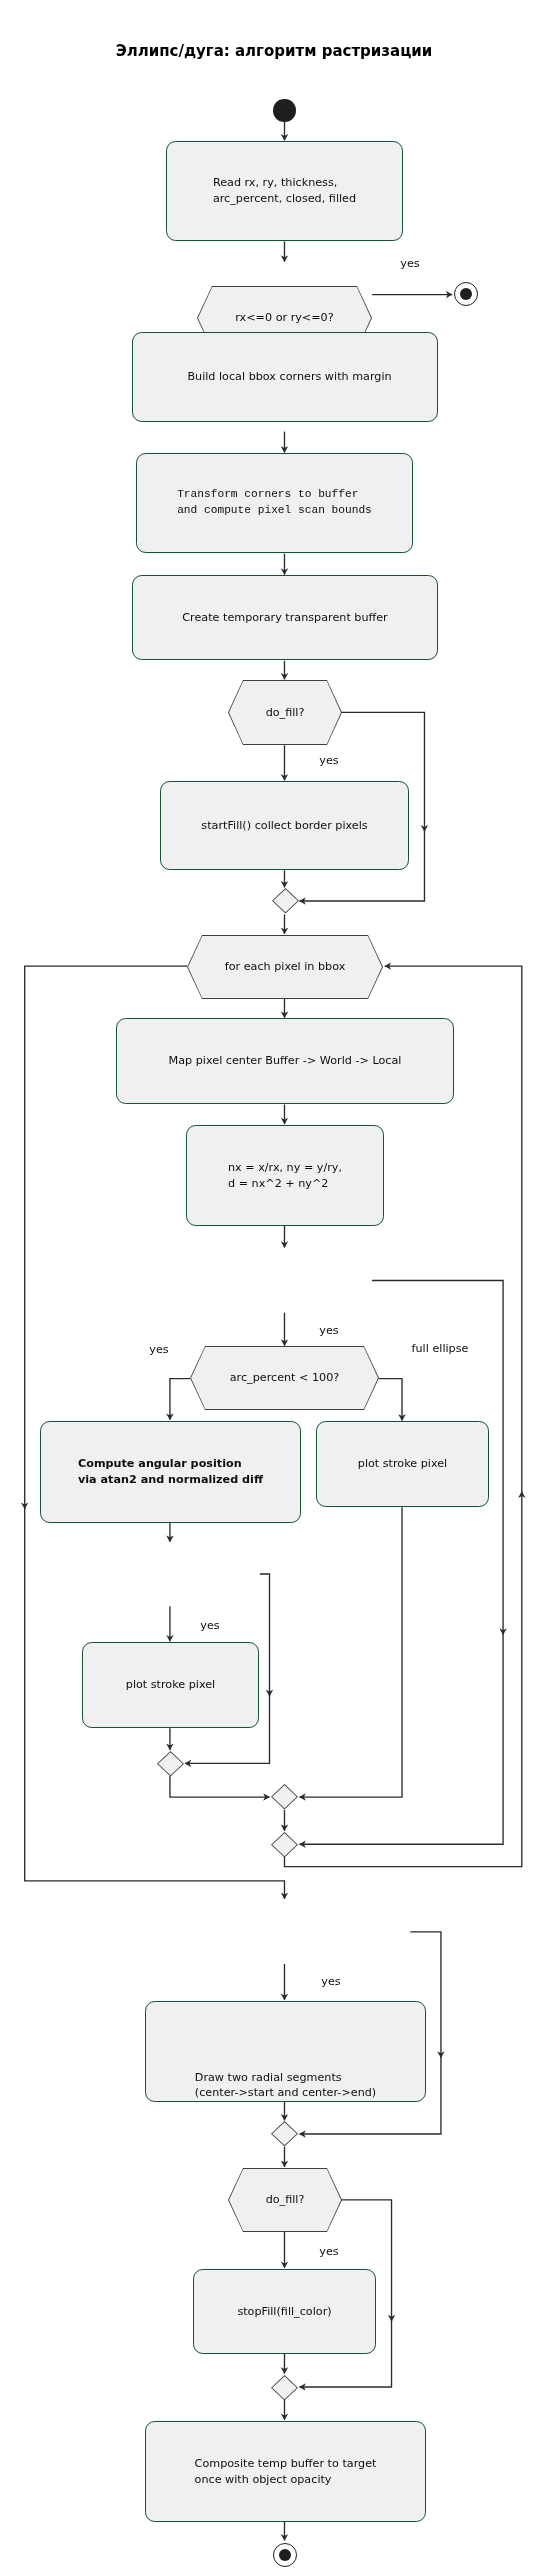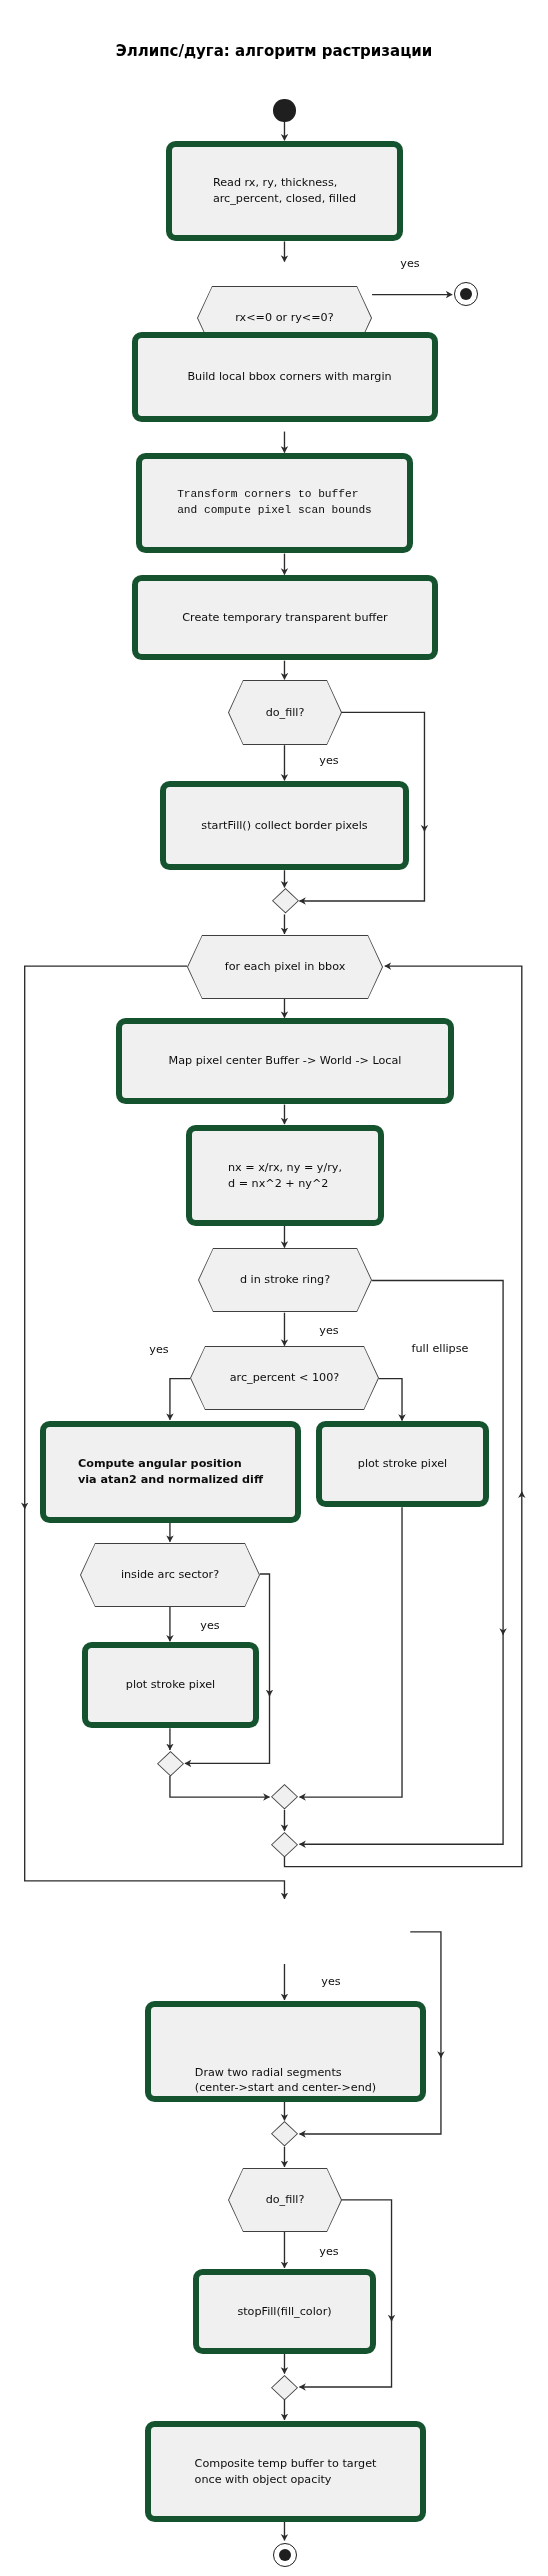--- a/index.html
+++ b/index.html
@@ -12,21 +12,21 @@
   .title{
     position:absolute;left:0;top:42px;width:548px;text-align:center;
     font-size:15px;font-weight:bold;color:#000;
   }
   .node{position:absolute;display:flex;align-items:center;justify-content:center;}
   .lbl{
     position:relative;z-index:3;font-size:11.2px;line-height:15.7px;
     white-space:pre-line;text-align:left;color:#0d0d0d;
   }
   .box{
-    background:#f0f0f0;border:6px solid #14532d;border-radius:9.7px;box-sizing:border-box;
+    background:#f0f0f0;border:1px solid #14532d;border-radius:9.7px;box-sizing:border-box;
   }
   .hex{background:#3f3f3f;clip-path:polygon(15px 0,calc(100% - 15px) 0,100% 50%,calc(100% - 15px) 100%,15px 100%,0 50%);}
   .hex .fill{
     position:absolute;inset:1px;background:#f0f0f0;z-index:1;
     clip-path:polygon(14.2px 0,calc(100% - 14.2px) 0,100% 50%,calc(100% - 14.2px) 100%,14.2px 100%,0 50%);
   }
   .diamond{width:27px;height:25.5px;background:#3f3f3f;clip-path:polygon(50% 0,100% 50%,50% 100%,0 50%);}
   .diamond .fill{
     position:absolute;inset:1.2px;background:#f0f0f0;z-index:1;
     clip-path:polygon(50% 0,100% 50%,50% 100%,0 50%);
@@ -148,46 +148,38 @@
 
   <div class="node box" style="left:116px;top:1018px;width:338px;height:86px;align-items:center;">
     <span class="lbl">Map pixel center Buffer -&gt; World -&gt; Local</span>
   </div>
 
   <div class="node box" style="left:186px;top:1125px;width:198px;height:101px;">
     <span class="lbl">nx = x/rx, ny = y/ry,
 d = nx^2 + ny^2</span>
   </div>
 
-  <div class="node hex" style="left:198px;top:1248px;width:174px;height:64px;">
-    <span class="fill"></span>
-    <span class="lbl">d in stroke ring?</span>
-  </div>
   <div class="edge-label" style="left:329px;top:1324px;">yes</div>
 
   <div class="node hex" style="left:190px;top:1346px;width:189px;height:64px;">
     <span class="fill"></span>
     <span class="lbl">arc_percent &lt; 100?</span>
   </div>
   <div class="edge-label" style="left:159px;top:1343px;">yes</div>
   <div class="edge-label" style="left:440px;top:1342px;">full ellipse</div>
 
   <div class="node box" style="left:40px;top:1421px;width:261px;height:102px;font-weight:bold;">
     <span class="lbl">Compute angular position
 via atan2 and normalized diff</span>
   </div>
 
   <div class="node box" style="left:316px;top:1421px;width:173px;height:86px;">
     <span class="lbl">plot stroke pixel</span>
   </div>
 
-  <div class="node hex" style="left:80px;top:1543px;width:180px;height:64px;">
-    <span class="fill"></span>
-    <span class="lbl">inside arc sector?</span>
-  </div>
   <div class="edge-label" style="left:210px;top:1619px;">yes</div>
 
   <div class="node box" style="left:82px;top:1642px;width:177px;height:86px;">
     <span class="lbl">plot stroke pixel</span>
   </div>
 
   <div class="node diamond" style="left:157px;top:1751px;">
     <span class="fill"></span>
   </div>
   <div class="node diamond" style="left:271px;top:1784px;">

